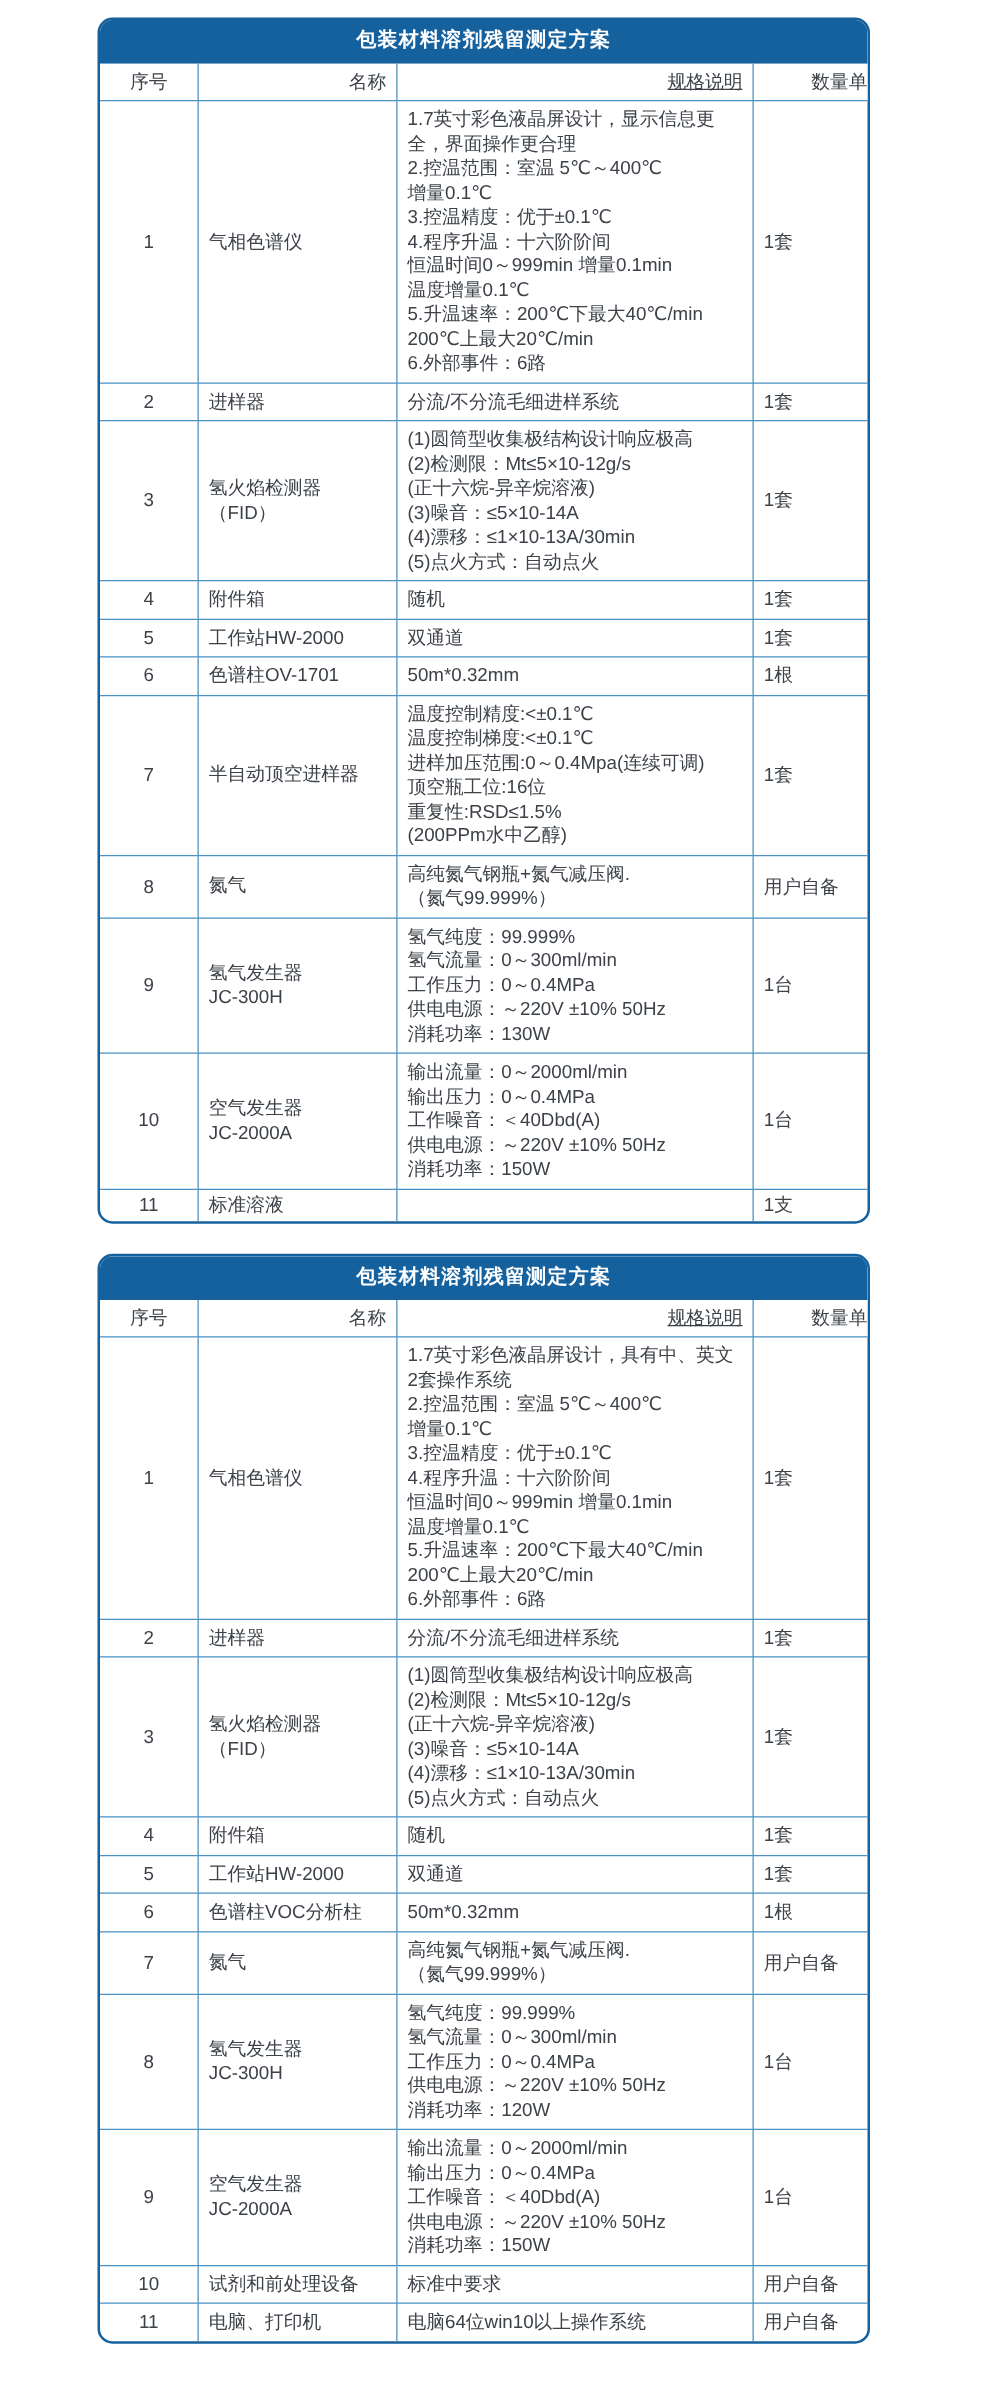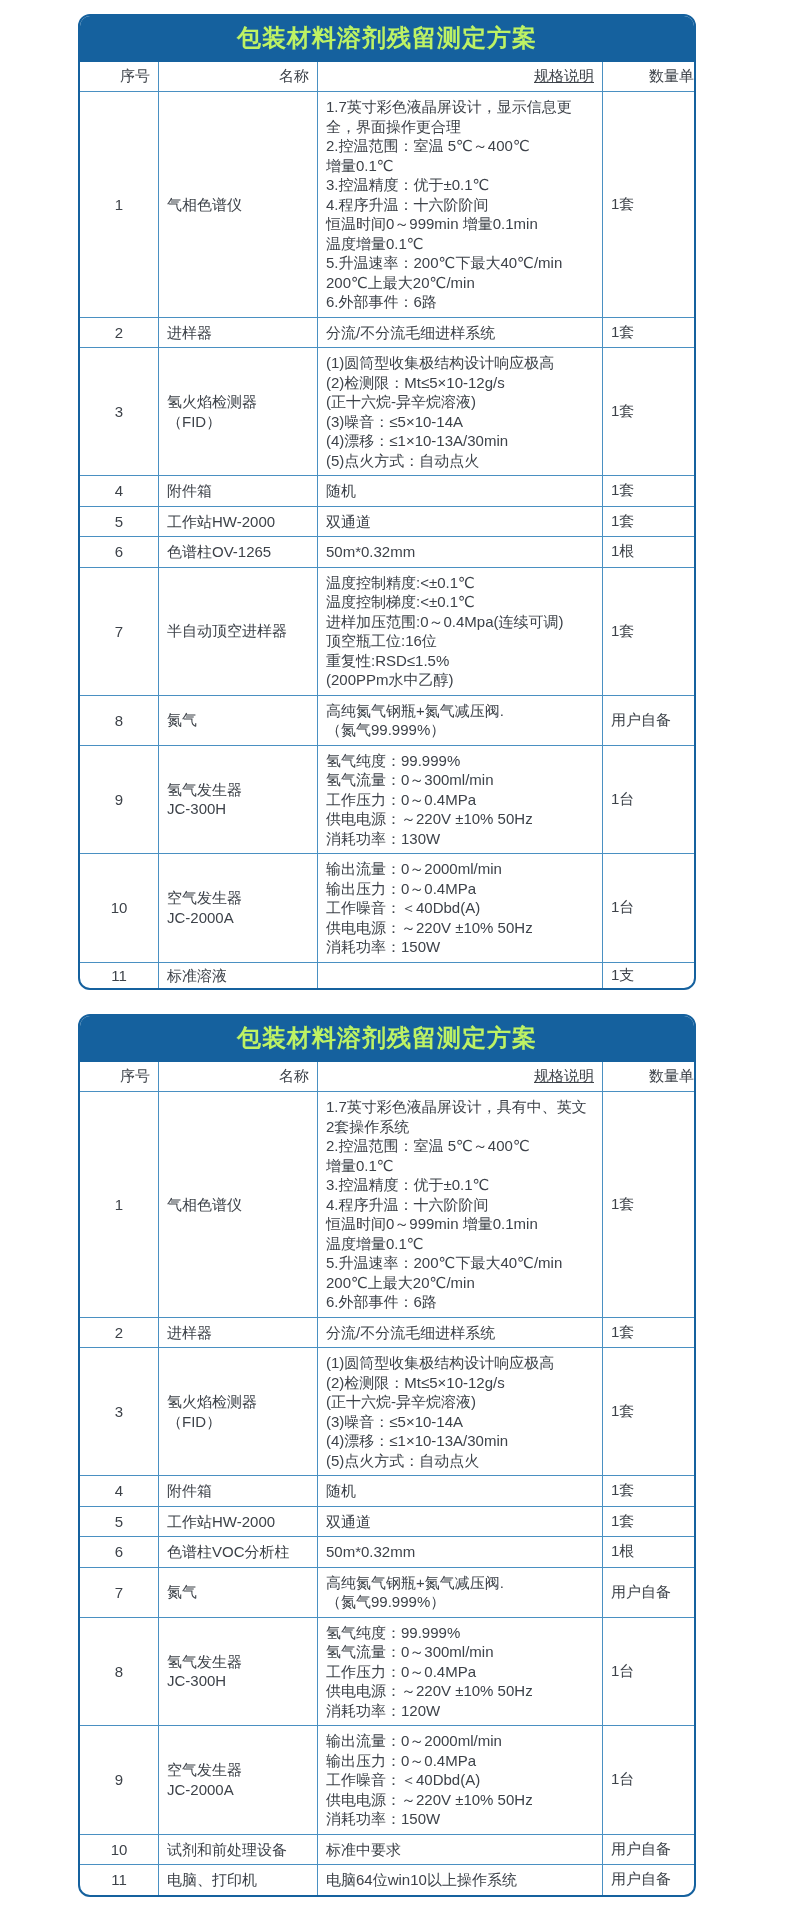--- a/index.html
+++ b/index.html
@@ -19,23 +19,23 @@
     width:618px;
     border:2px solid var(--accent);
     border-radius:12px;
     overflow:hidden;
     background:#fff;
     margin-bottom:24px;
     box-sizing:border-box;
   }
   .table-title{
     background:var(--accent);
-    color:#bef264;
+    color:#ffffff;
     font-weight:bold;
-    font-size:24px;
+    font-size:16px;
     letter-spacing:1px;
     text-align:center;
     padding:6px 0 8px 0;
   }
   table{
     width:100%;
     border-collapse:collapse;
     border:hidden; 
     font-size:15px;
     table-layout:fixed;
@@ -50,21 +50,21 @@
     font-weight:normal;
     text-align:right;
     padding-top:5px;
     padding-bottom:5px;
     background:#fff;
   }
   .col-no{width:62px;}
   .col-name{width:142px;}
   .col-spec{width:268px;text-decoration:underline;}
   .col-qty{width:98px;margin-top:40px;}
-  th.col-no{text-align:right;}
+  th.col-no{text-align:center;}
   td.td-no{text-align:center;}
   td.td-name{white-space:pre-line;line-height:1.3;}
   td.td-spec{white-space:pre-line;line-height:1.3;padding-top:5px;padding-bottom:5px;}
   td.td-qty{text-align:left;}
 </style>
 </head>
 <body>
 
 <div class="page">
 
@@ -119,21 +119,21 @@
             <td class="td-qty">1套</td>
           </tr>
           <tr>
             <td class="td-no">5</td>
             <td class="td-name">工作站HW-2000</td>
             <td class="td-spec">双通道</td>
             <td class="td-qty">1套</td>
           </tr>
           <tr>
             <td class="td-no">6</td>
-            <td class="td-name">色谱柱OV-1265</td>
+            <td class="td-name">色谱柱OV-1701</td>
             <td class="td-spec">50m*0.32mm</td>
             <td class="td-qty">1根</td>
           </tr>
           <tr>
             <td class="td-no">7</td>
             <td class="td-name">半自动顶空进样器</td>
             <td class="td-spec">温度控制精度:&lt;±0.1℃
 温度控制梯度:&lt;±0.1℃
 进样加压范围:0～0.4Mpa(连续可调)
 顶空瓶工位:16位

